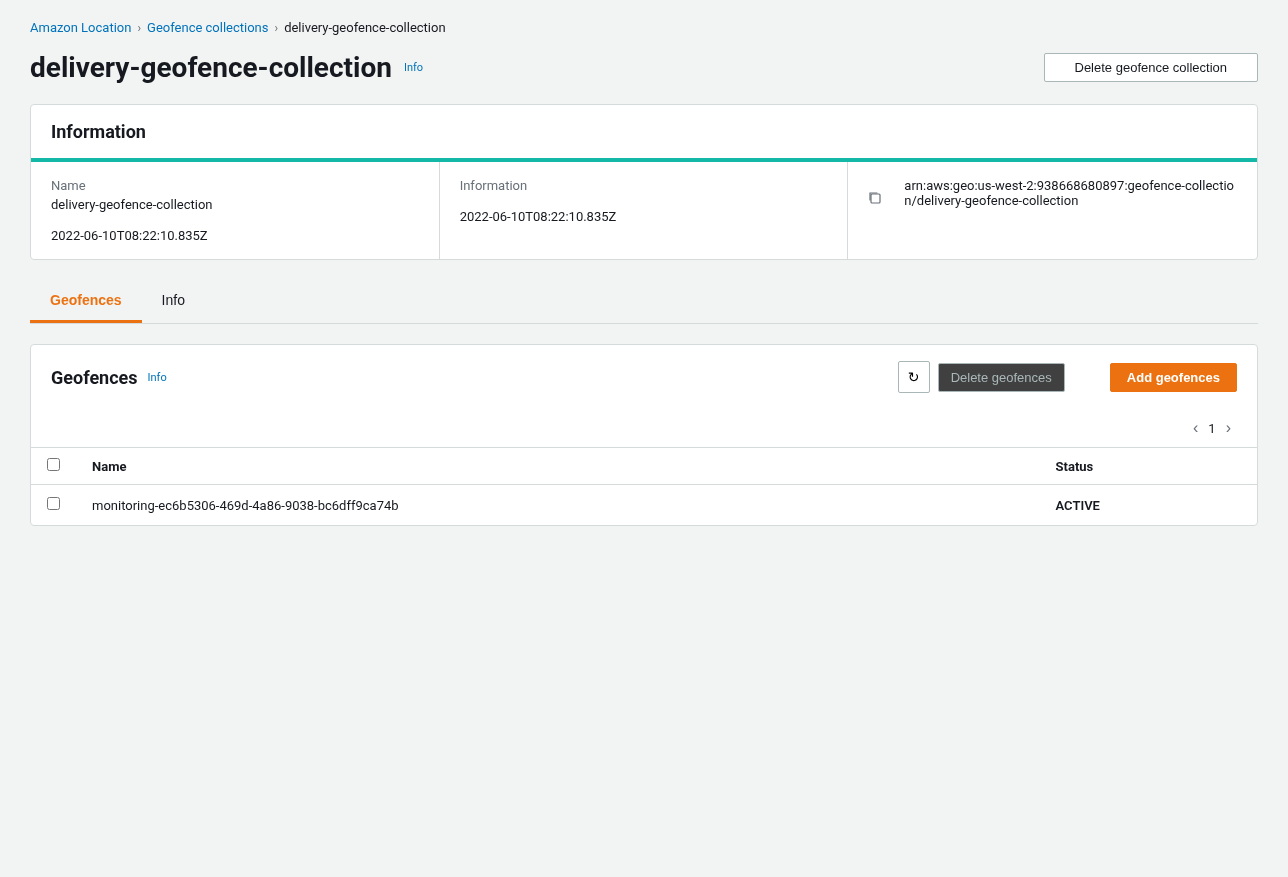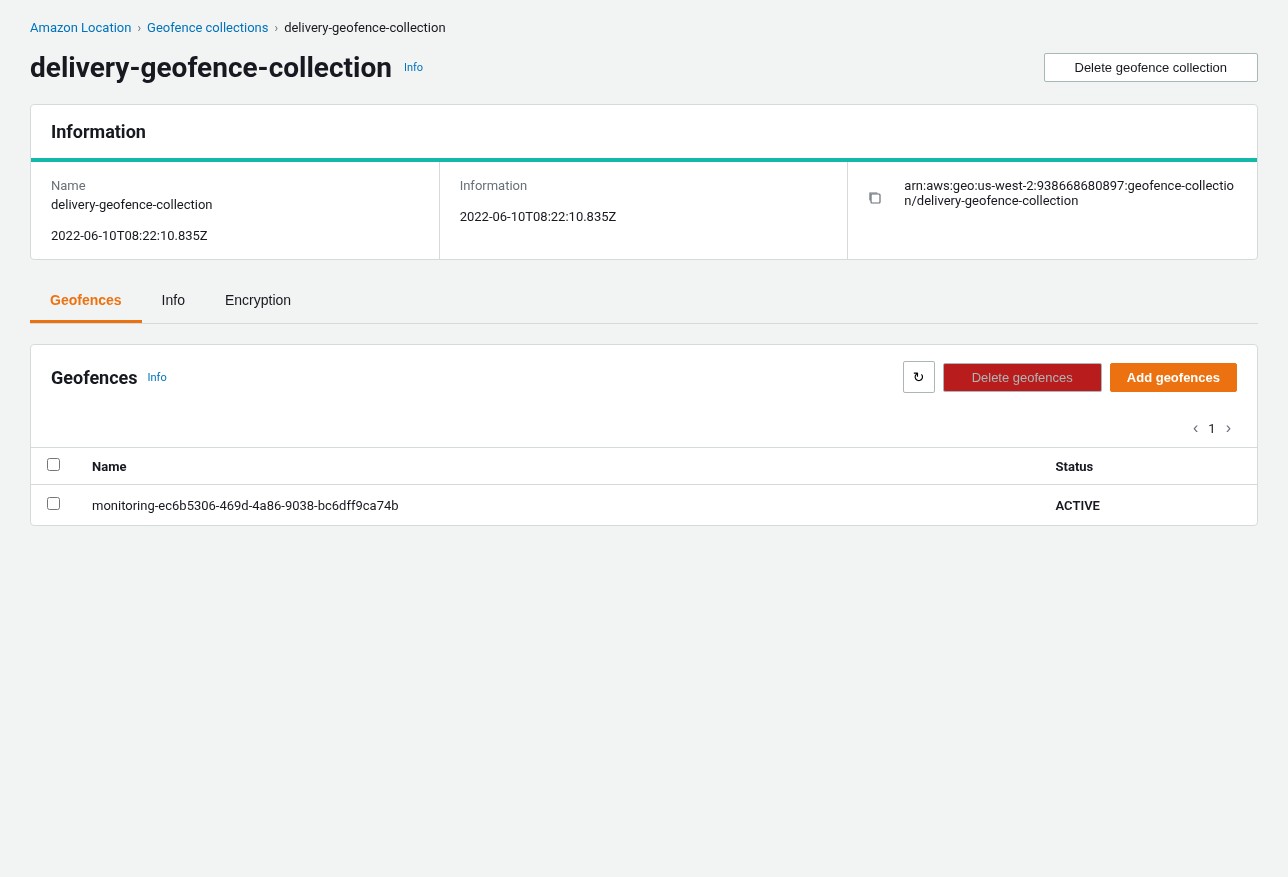--- a/index.html
+++ b/index.html
@@ -65,26 +65,27 @@
     }
     .btn-primary-orange {
       background: #ec7211;
       border: 1px solid #ec7211;
       color: #fff;
       padding: 6px 16px;
       border-radius: 2px;
       cursor: pointer;
       font-size: 13px;
       font-weight: 600;
+      margin-left: 37px;
     }
     .btn-disabled {
-      background: #b91c1c;
+      background: #404040;
       border: 1px solid #aab7b8;
       color: #aab7b8;
-      padding: 6px 28px;
+      padding: 6px 12px;
       border-radius: 2px;
       cursor: not-allowed;
       font-size: 13px;
     }
     .card {
       background: #fff;
       border: 1px solid #d5dbdb;
       border-radius: 4px;
       margin-bottom: 20px;
     }
@@ -301,23 +302,20 @@
       </div>
     </div>
   </div>
 
   <div class="tabs-container">
     <button class="tab active">
       <span>Geofences</span>
     </button>
     <button class="tab">
       <span>Info</span>
-    </button>
-    <button class="tab">
-      <span>Encryption</span>
     </button>
   </div>
 
   <div class="geofences-card">
     <div class="geofences-card-header">
       <div class="geofences-header-left">
         <span class="geofences-title">Geofences</span>
         <a class="info-link" href="#">Info</a>
       </div>
       <div class="geofences-header-right">

